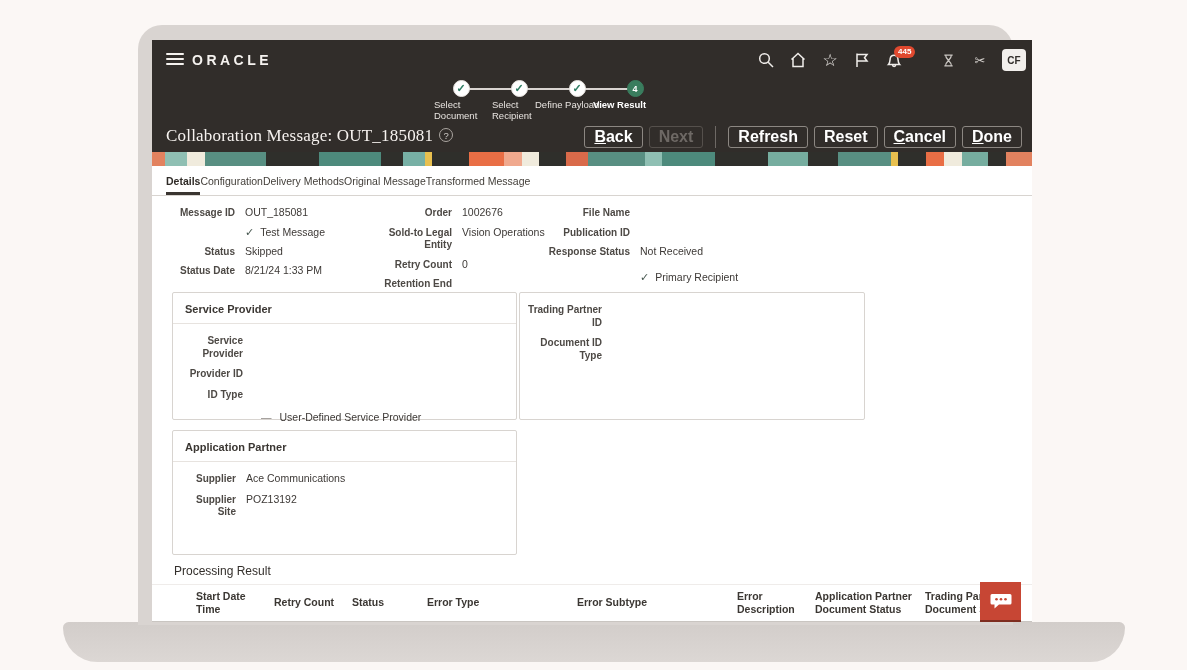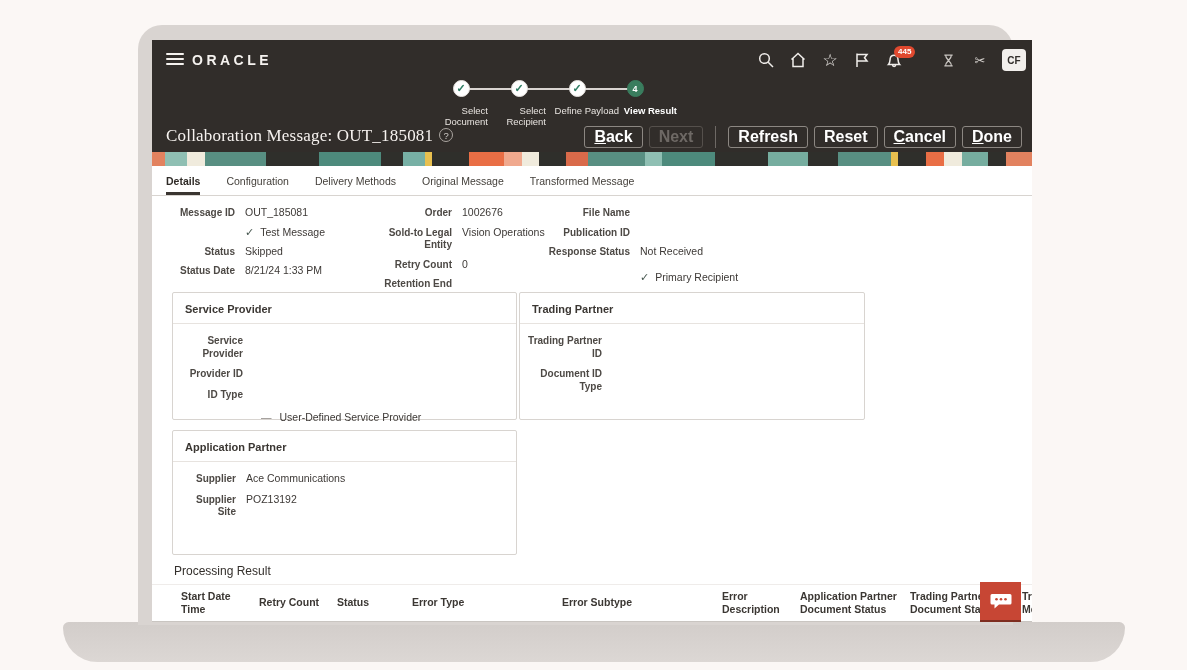--- a/index.html
+++ b/index.html
@@ -37,21 +37,21 @@
 
   
   .stepper { position:absolute; left:280px; top:40px; width:232px; height:44px; }
   .step-line { position:absolute; left:28px; right:32px; top:8px; height:2px; background:#d9d4d1; }
   .steps { position:absolute; left:0; top:0; width:100%; display:flex; }
   .step { width:58px; display:flex; flex-direction:column; align-items:center; cursor:pointer; }
   .step-circle { width:17px; height:17px; border-radius:50%; background:#fff; border:1px solid #e6e2de;
     display:flex; align-items:center; justify-content:center; z-index:2; }
   .step-circle .chk { color:#2f7d63; font-size:11px; font-weight:700; line-height:1; }
   .step-circle.current { background:#3a7d5e; border-color:#3a7d5e; color:#fff; font-size:9px; font-weight:700; }
-  .step-label { margin-top:8px; font-size:9.5px; color:#e8e4e0; text-align:right; line-height:1.2; width:54px; }
+  .step-label { margin-top:2px; font-size:9.5px; color:#e8e4e0; text-align:left; line-height:1.2; width:54px; }
   .step.wide .step-label { width:84px; }
   .step.current .step-label { color:#ffffff; font-weight:700; }
 
   
   .page-title { position:absolute; left:14px; top:86px; color:#f6f2ef;
     font-family:"Liberation Serif", serif; font-size:17px; letter-spacing:0.2px; }
   .help-icon { display:inline-block; width:14px; height:14px; border:1px solid #aaa5a0; border-radius:50%;
     color:#cfcbc7; font-size:9.5px; text-align:center; line-height:13px; vertical-align:2px; margin-left:6px;
     font-family:"Liberation Sans", sans-serif; cursor:pointer; }
 
@@ -71,21 +71,21 @@
         #2f2f2b 13% 19%, #4d8a7c 19% 26%, #2f2f2b 26% 28.5%, #77b0a5 28.5% 31%,
         #e8c04f 31% 31.8%, #2f2f2b 31.8% 36%, #e96e45 36% 40%, #f0a98e 40% 42%,
         #f0ebdd 42% 44%, #2f2f2b 44% 47%, #d96a4a 47% 49.5%, #588f82 49.5% 56%,
         #8fbfb3 56% 58%, #4d8a7c 58% 64%, #2f2f2b 64% 70%, #76ad9f 70% 74.5%,
         #2f2f2b 74.5% 78%, #588f82 78% 84%, #e8c04f 84% 84.8%, #2f2f2b 84.8% 88%,
         #e96e45 88% 90%, #f0ebdd 90% 92%, #76ad9f 92% 95%, #2f2f2b 95% 97%, #e2825f 97% 100%); }
 
   
   .content { position:absolute; left:0; top:126px; width:880px; height:456px; background:#fff; }
 
-  .tabs { display:flex; gap:26px; padding-left:14px; height:30px; border-bottom:1px solid #d8d4d0; }
+  .tabs { display:flex; padding-left:14px; height:30px; border-bottom:1px solid #d8d4d0; }
   .tab { font-size:10.5px; color:#44403b; display:flex; align-items:center; cursor:pointer;
     border-bottom:3px solid transparent; padding-top:3px; }
   .tab.active { font-weight:700; color:#2f2b27; border-bottom-color:#3a3531; }
 
   .label { font-size:10px; font-weight:700; color:#4d4945; text-align:right; line-height:1.25; padding-top:1px; }
   .value { font-size:10.5px; color:#3d3936; line-height:1.25; }
   .chk-row { display:flex; align-items:center; gap:6px; }
   .chk-mark { color:#45564e; font-size:11px; line-height:1; }
 
   .fcol { position:absolute; display:grid; column-gap:10px; row-gap:6px; align-items:start; }
@@ -102,21 +102,21 @@
   .box-sp .box-fields { grid-template-columns:62px 250px; }
   .box-tp .box-fields { grid-template-columns:74px 240px; }
   .box-ap .box-fields { grid-template-columns:55px 250px; }
   .user-defined { margin:10px 0 0 88px; font-size:10.5px; color:#3d3936; }
   .user-defined .dash { color:#8c8782; margin-right:8px; }
 
   .pr-title { position:absolute; left:22px; top:398px; font-size:12px; color:#332f2b; }
 
   .pr-table { position:absolute; left:0; top:418px; width:880px; height:38px;
     border-top:1px solid #efecea; border-bottom:1px solid #c9c5c1;
-    display:flex; align-items:center; padding-left:29px; }
+    display:flex; align-items:center; padding-left:44px; }
   .pr-col { font-size:10.5px; font-weight:700; color:#3b3733; line-height:1.25; padding-right:8px; flex:none; }
   .prc0{width:78px}.prc1{width:78px}.prc2{width:75px}.prc3{width:150px}.prc4{width:160px}
   .prc5{width:78px}.prc6{width:110px}.prc7{width:112px}.prc8{width:100px}
 
   .chat-btn { position:absolute; left:828px; top:542px; width:41px; height:42px; background:#c74634;
     border-bottom:4px solid #7e2d20; display:flex; align-items:center; justify-content:center;
     cursor:pointer; z-index:5; }
 </style>
 </head>
 <body>
@@ -270,21 +270,20 @@
           <div class="value"></div>
           <div class="label">Provider ID</div>
           <div class="value"></div>
           <div class="label">ID Type</div>
           <div class="value"></div>
         </div>
         <div class="user-defined"><span class="dash">—</span><span>User-Defined Service Provider</span></div>
       </div>
 
       <div class="box box-tp">
-        <div class="box-title">Trading Partner</div>
         <div class="box-fields">
           <div class="label">Trading Partner ID</div>
           <div class="value"></div>
           <div class="label">Document ID Type</div>
           <div class="value"></div>
         </div>
       </div>
 
       <div class="box box-ap">
         <div class="box-title">Application Partner</div>

